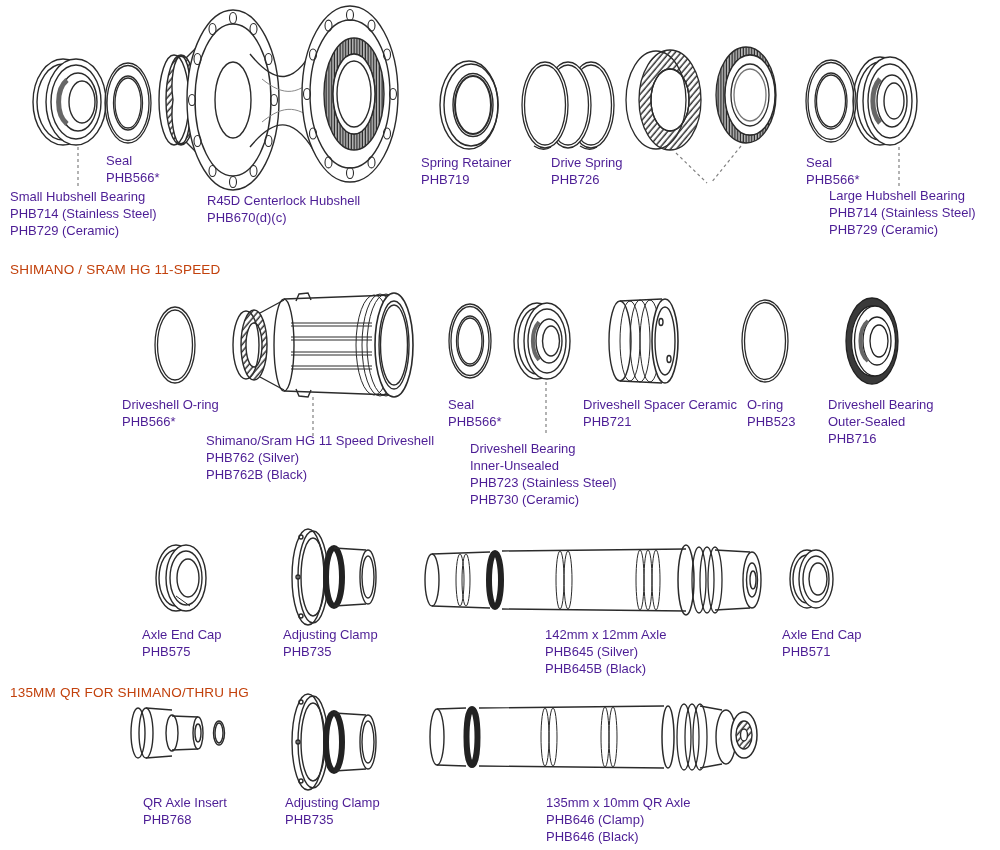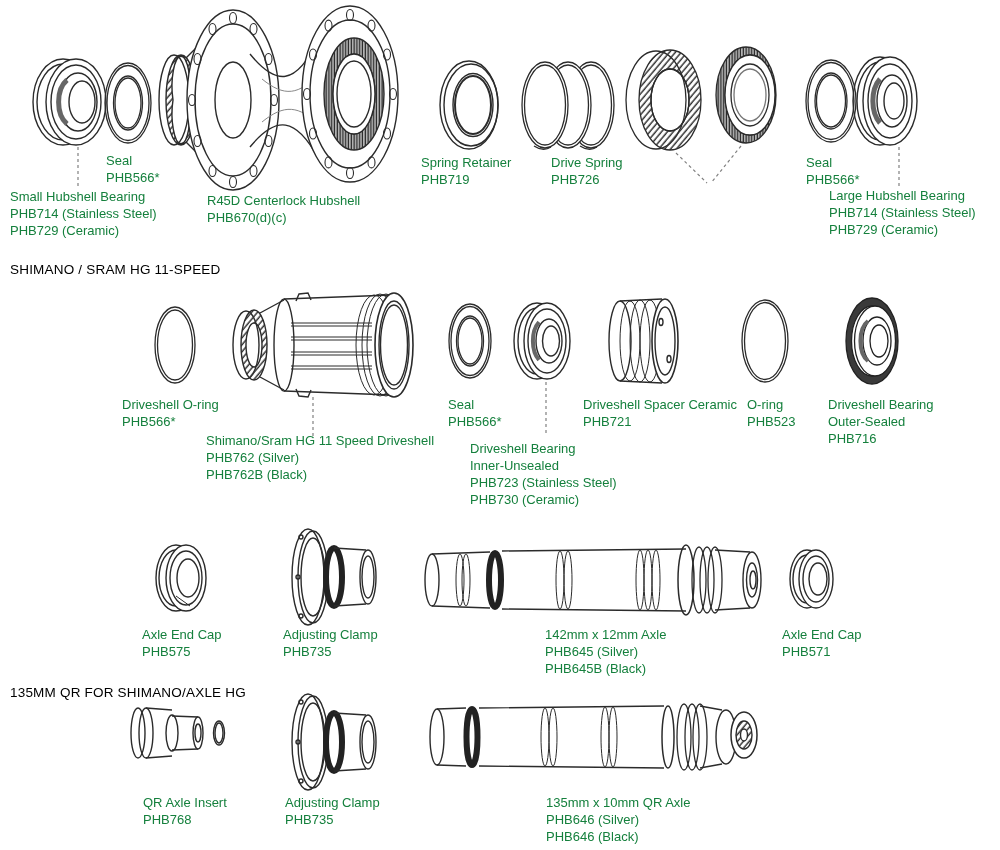--- a/index.html
+++ b/index.html
@@ -1,21 +1,21 @@
 <!DOCTYPE html>
 <html><head>
 <meta charset="utf-8">
 <style>
   html,body{margin:0;padding:0;background:#fff;}
   #stage{position:relative;width:1000px;height:850px;background:#ffffff;overflow:hidden;
          font-family:"Liberation Sans",sans-serif;}
   #artwork{position:absolute;left:0;top:0;}
-  .label{position:absolute;font-size:13px;line-height:17px;color:#15803d;
+  .label{position:absolute;font-size:13px;line-height:17px;color:#4c1d95;
          white-space:pre-line;}
-  .heading{position:absolute;font-size:13.5px;line-height:17px;color:#000000;
+  .heading{position:absolute;font-size:13.5px;line-height:17px;color:#c2410c;
            white-space:pre-line;letter-spacing:.2px;}
 </style>
 </head>
 <body>
 
 <div id="stage">
 
   <svg id="artwork" width="1000" height="850" viewBox="0 0 1000 850">
     <defs>
       <pattern id="hatchD" width="4.5" height="4.5" patternUnits="userSpaceOnUse" patternTransform="rotate(40)">
@@ -321,21 +321,21 @@
     <g stroke="#808080" stroke-width="1.2" stroke-dasharray="3 3" fill="none">
       <line x1="78" y1="147" x2="78" y2="186"></line>
       <path d="M676,153 L707,183 M741,146 L711,183"></path>
       <line x1="899" y1="147" x2="899" y2="187"></line>
       <line x1="313" y1="397" x2="313" y2="436"></line>
       <line x1="546" y1="382" x2="546" y2="436"></line>
     </g>
   </svg>
 
   <div class="heading" style="left:10px;top:261px">SHIMANO / SRAM HG 11-SPEED</div>
-  <div class="heading" style="left:10px;top:684px">135MM QR FOR SHIMANO/AXLE HG</div>
+  <div class="heading" style="left:10px;top:684px">135MM QR FOR SHIMANO/THRU HG</div>
 
   <div class="label" style="left:106px;top:152px">Seal
 PHB566*</div>
   <div class="label" style="left:10px;top:188px">Small Hubshell Bearing
 PHB714 (Stainless Steel)
 PHB729 (Ceramic)</div>
   <div class="label" style="left:207px;top:192px">R45D Centerlock Hubshell
 PHB670(d)(c)</div>
   <div class="label" style="left:421px;top:154px">Spring Retainer
 PHB719</div>
@@ -374,16 +374,16 @@
 PHB645 (Silver)
 PHB645B (Black)</div>
   <div class="label" style="left:782px;top:626px">Axle End Cap
 PHB571</div>
 
   <div class="label" style="left:143px;top:794px">QR Axle Insert
 PHB768</div>
   <div class="label" style="left:285px;top:794px">Adjusting Clamp
 PHB735</div>
   <div class="label" style="left:546px;top:794px">135mm x 10mm QR Axle
-PHB646 (Silver)
+PHB646 (Clamp)
 PHB646 (Black)</div>
 
 </div>
 
 </body></html>

